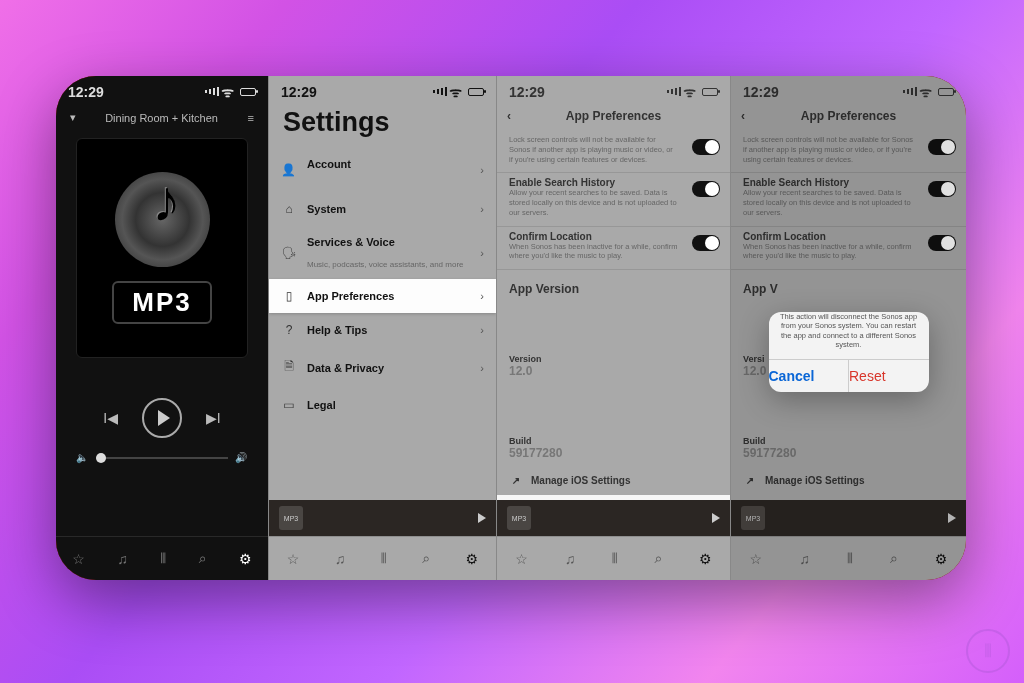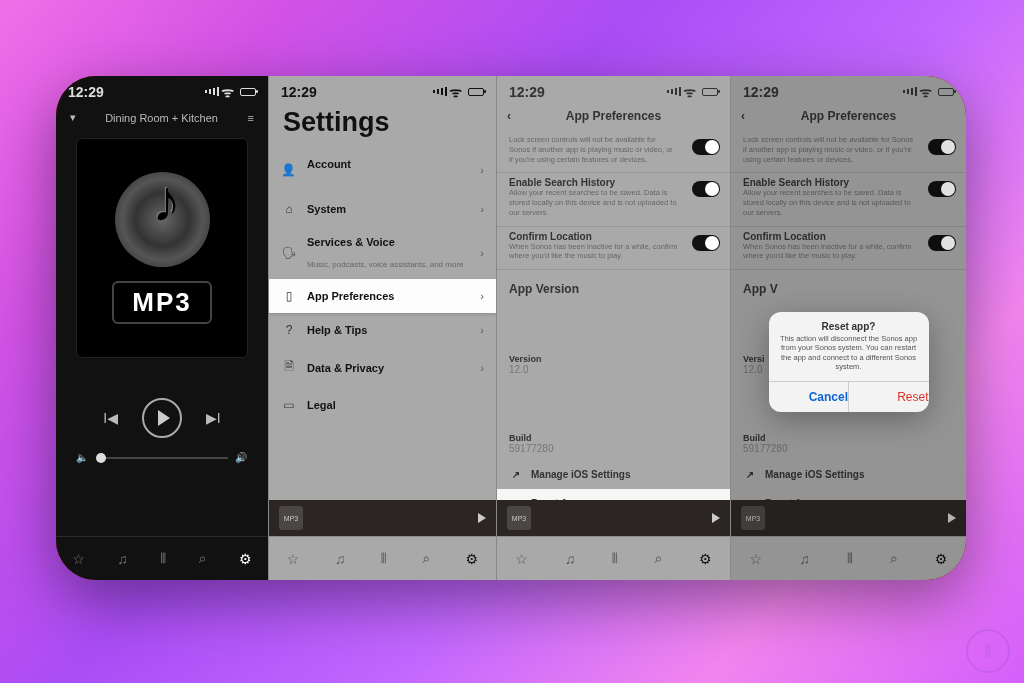--- a/index.html
+++ b/index.html
@@ -62,32 +62,32 @@
   .navtitle { text-align:center; font-size:12px; font-weight:700; padding: 6px 0 8px; position:relative;}
   .navback { position:absolute; left:10px; top:6px; font-size:12px;}
   .pref { padding: 4px 12px 8px; border-bottom: .5px solid rgba(0,0,0,.1); position:relative;}
   .pref .pt { font-size:10px; font-weight:600;}
   .pref .pd { font-size:7.5px; color:#666; line-height:1.3; padding-right:40px;}
   .toggle { position:absolute; right:10px; top:8px; width:28px; height:16px; border-radius:10px; background:#111;}
   .toggle:after { content:''; position:absolute; right:1px; top:1px; width:14px; height:14px; border-radius:50%; background:#fff;}
   .sect { font-size:12px; font-weight:800; padding: 12px 12px 6px;}
   .kv { padding: 4px 12px 6px; margin-top: 48px;}
   .kv .k { font-size:9px; font-weight:600;}
-  .kv .v { font-size:10px; color:#777;}
+  .kv .v { font-size:12px; color:#777;font-weight:bold;}
   .action { display:flex; align-items:center; gap:8px; padding: 9px 12px; font-size:10px; font-weight:600;}
   .action .aic { width:14px; text-align:center;}
   .action.hl { background:#f6f6f6; }
 
   
   .dimmer { position:absolute; inset:0; background:rgba(0,0,0,.12);}
   .dialog { position:absolute; left:50%; top:236px; transform:translateX(-50%); width:160px; background:#f3f3f3; border-radius:12px; overflow:hidden; box-shadow:0 8px 30px rgba(0,0,0,.3);}
   .dialog .dt { font-size:10px; font-weight:700; text-align:center; padding:9px 10px 2px;}
   .dialog .dm { font-size:7.5px; color:#555; text-align:center; padding:0 10px 9px; line-height:1.25;}
   .dbtns { display:flex; border-top:.5px solid #ccc;}
-  .dbtn { flex:1; text-align:right; padding:8px 0; font-size:12px;}
+  .dbtn { flex:1; text-align:left; padding:8px 0; font-size:14px;}
   .dbtn.cancel { font-weight:600; color:#0a66d6; border-right:.5px solid #ccc;}
   .dbtn.reset { color:#d8352a;}
 
   .watermark { position:absolute; right:14px; bottom:10px; width:44px; height:44px; border-radius:50%; border:2px solid rgba(180,90,220,.5); display:flex; align-items:center; justify-content:center; color:rgba(180,90,220,.5); font-size:18px;}
 </style>
 </head>
 <body>
 
 <div class="device">
 
@@ -284,21 +284,20 @@
     <div class="tabbar">
         <span class="ti">☆</span>
         <span class="ti">♫</span>
         <span class="ti">⫴</span>
         <span class="ti">⌕</span>
         <span class="ti active">⚙</span>
       </div>
 
     <div class="dimmer"></div>
     <div class="dialog">
-      <div class="dt">Reset app?</div>
       <div class="dm">This action will disconnect the Sonos app from your Sonos system. You can restart the app and connect to a different Sonos system.</div>
       <div class="dbtns">
         <div class="dbtn cancel">Cancel</div>
         <div class="dbtn reset">Reset</div>
       </div>
     </div>
   </div>
 
 </div>
 

